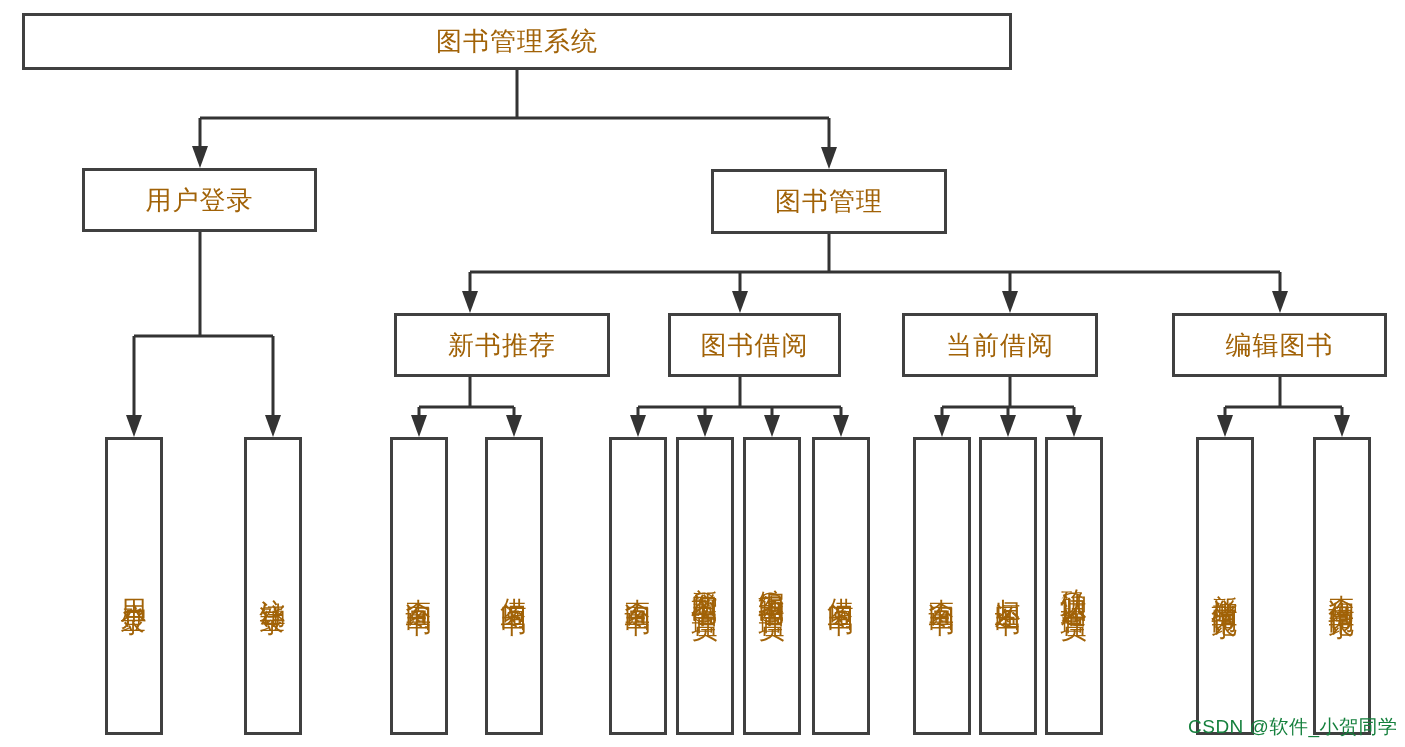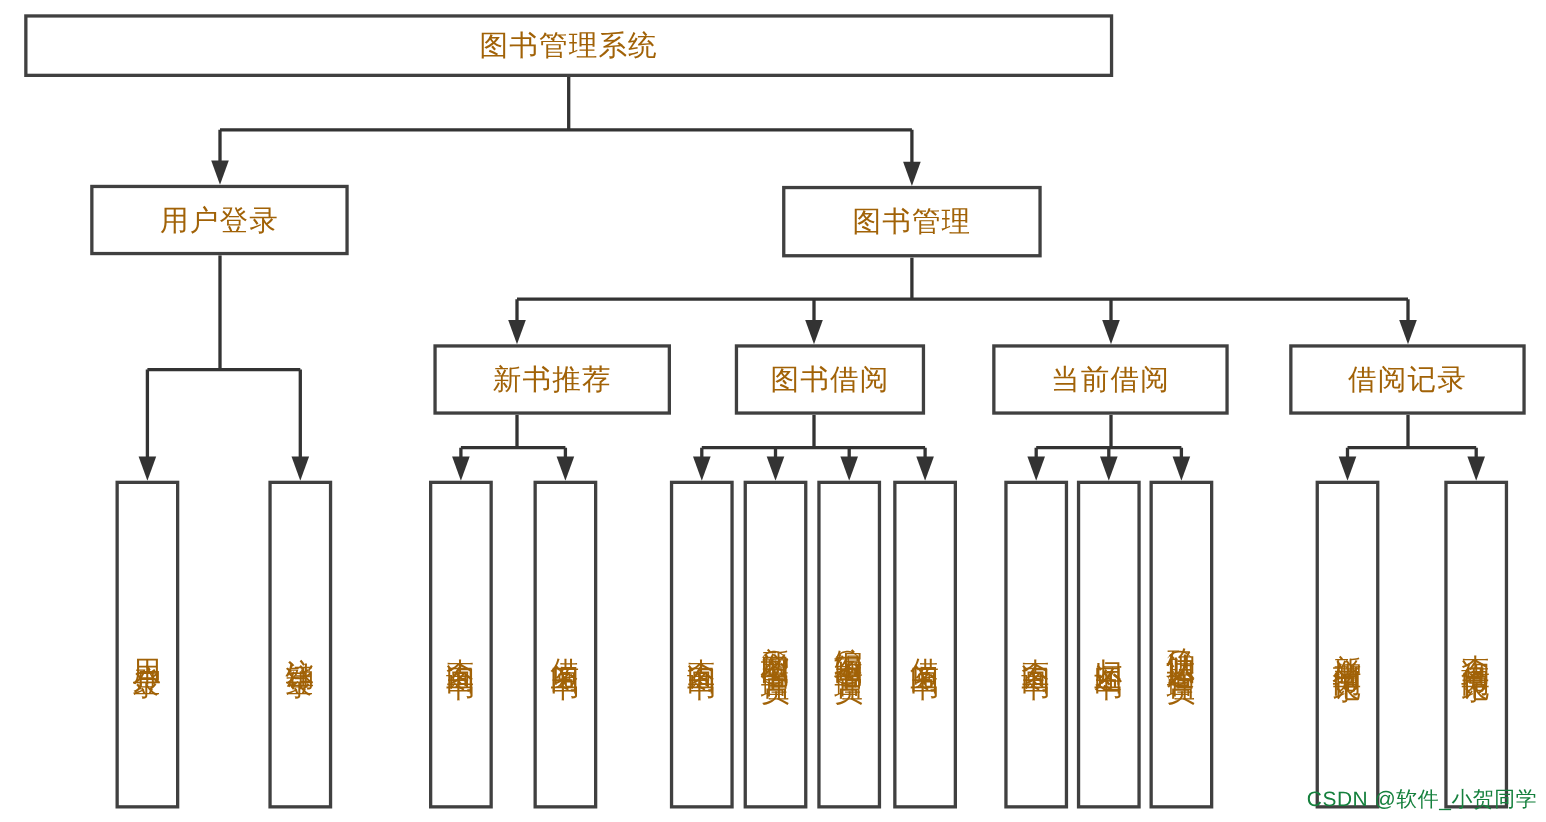--- a/index.html
+++ b/index.html
@@ -58,21 +58,21 @@
     letter-spacing: 4px;
     line-height: 58px;
   }
   
   .n-root   { left: 22px;  top: 13px;  width: 990px; height: 57px; }
   .n-login  { left: 82px;  top: 168px; width: 235px; height: 64px; }
   .n-mgmt   { left: 711px; top: 169px; width: 236px; height: 65px; justify-content: center; }
   .n-l2     { top: 313px; height: 64px; }
   .n-rec    { left: 362px;  width: 216px; margin-left: 32px; }
   .n-bor    { left: 632px;  width: 173px; margin-left: 36px; }
-  .n-cur    { left: 902px;  width: 215px; align-items: center; }
+  .n-cur    { left: 902px;  width: 196px; align-items: center; }
   .n-his    { left: 1172px; width: 215px; }
   .v1  { left: 105px; }
   .v2  { left: 244px; }
   .v3  { left: 390px; }
   .v4  { left: 485px; }
   .v5  { left: 609px; }
   .v6  { left: 676px; }
   .v7  { left: 743px; }
   .v8  { left: 812px; }
   .v9  { left: 913px; }
@@ -147,21 +147,21 @@
   <div class="box hbox n-l2 n-rec">
     <span>新书推荐</span>
   </div>
   <div class="box hbox n-l2 n-bor">
     <span>图书借阅</span>
   </div>
   <div class="box hbox n-l2 n-cur">
     <span>当前借阅</span>
   </div>
   <div class="box hbox n-l2 n-his">
-    <span>借阅记录</span>
+    <span>编辑图书</span>
   </div>
 
   <div class="box vbox v1">
     <span class="vlabel">用户登录</span>
   </div>
   <div class="box vbox v2">
     <span class="vlabel">注销登录</span>
   </div>
 
   <div class="box vbox v3">

